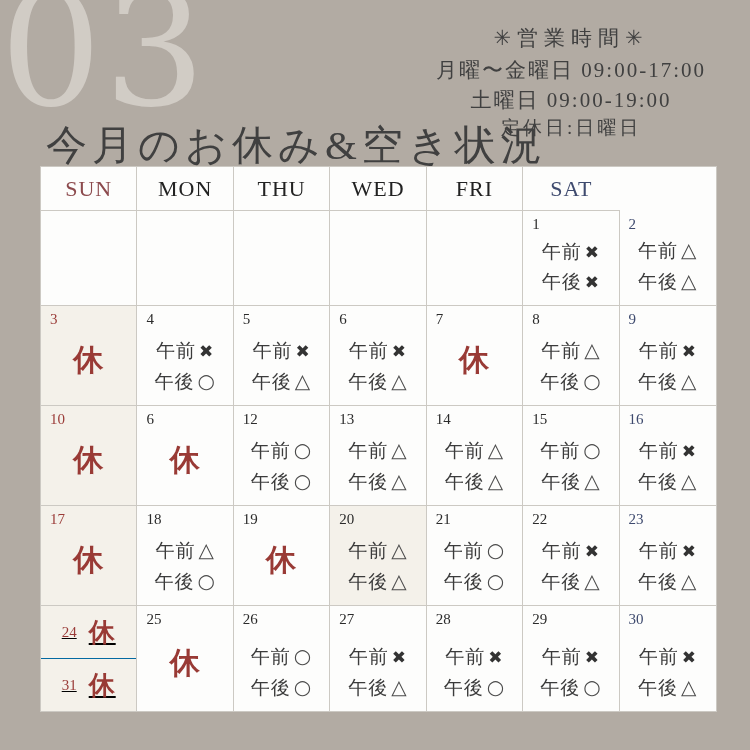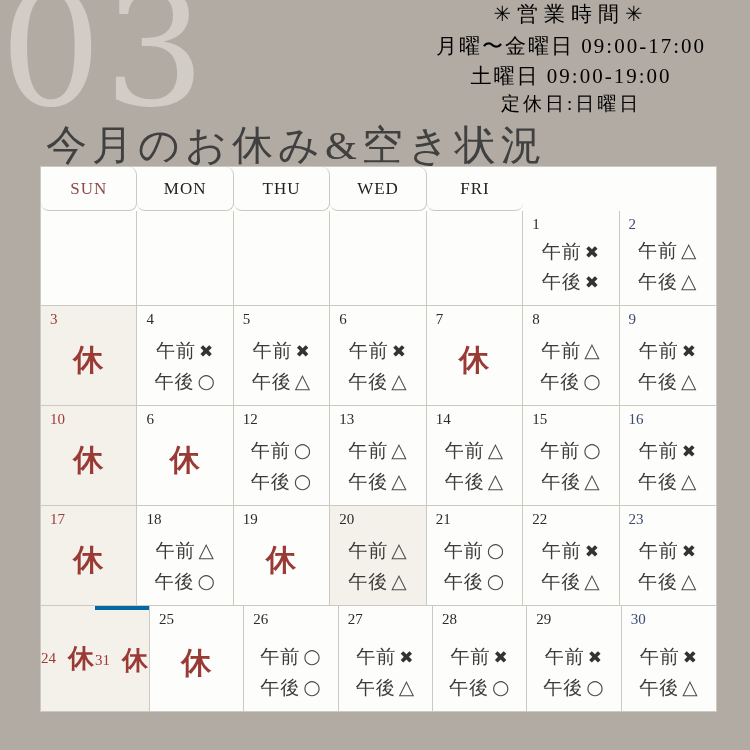--- a/index.html
+++ b/index.html
@@ -10,22 +10,22 @@
   }
   
   .month-number{
     position:absolute;left:0;top:-30px;
     font-size:160px;line-height:1;letter-spacing:2px;
     color:rgba(252,250,245,0.42);
     font-family:"DejaVu Serif","Liberation Serif",serif;
   }
   
   .hours{
-    position:absolute;top:0;right:44px;
-    text-align:center;color:#000000;
+    position:absolute;top:24px;right:44px;
+    text-align:center;color:#404040;
     font-size:21px;line-height:1.42;letter-spacing:2px;
   }
   .hours-title{letter-spacing:6px;margin-bottom:2px;}
   .hours-line3{font-size:19px;letter-spacing:3px;}
   
   .page-title{
     position:absolute;left:46px;top:118px;
     font-size:41px;letter-spacing:5px;color:#404040;
   }
   
@@ -34,21 +34,21 @@
     border:1px solid #ccc9c3;box-sizing:border-box;background:#fdfdfc;
   }
   .cal-row{display:grid;grid-template-columns:repeat(7,1fr);}
   .cal-header{height:44px;}
   .w0{height:95px;}
   .w1,.w2,.w3{height:100px;}
   .w4{height:105px;}
   .hcell{
     border-right:1px solid #ccc9c3;border-bottom:1px solid #ccc9c3;
     display:flex;align-items:center;justify-content:center;
-    font-size:17px;letter-spacing:1px;color:#222;background:#fdfdfc;border-radius:8px;
+    font-size:22px;letter-spacing:1px;color:#222;background:#fdfdfc;
   }
   .hcell:last-child{border-right:none;}
   .hcell.sun{color:#8c4a4d;}
   .hcell.sat{color:#3e4a6e;}
   .cell{
     position:relative;box-sizing:border-box;background:#fdfdfc;
     border-right:1px solid #ccc9c3;border-bottom:1px solid #ccc9c3;
   }
   .cell:last-child{border-right:none;}
   .w4 .cell{border-bottom:none;}
@@ -66,26 +66,26 @@
     position:absolute;left:0;right:0;top:50%;transform:translateY(-40%);
     text-align:center;
   }
   .lines{position:absolute;left:0;right:0;bottom:8px;}
   .line{text-align:center;font-size:19px;line-height:30px;color:#3b3b3b;letter-spacing:1px;}
   .sym{font-family:"DejaVu Sans","Liberation Sans",sans-serif;margin-left:3px;color:#4c4c4c;}
   .sym-x{font-weight:bold;font-size:17px;color:#333;}
   .sym-circle{font-size:20px;}
   .sym-tri{font-size:20px;}
   
-  .cell.split{display:flex;flex-direction:row;}
+  .cell.split{display:flex;flex-direction:column;text-decoration:underline;}
   .half{
     position:relative;flex:1;display:flex;align-items:center;justify-content:center;
     gap:12px;box-sizing:border-box;
   }
-  .half.second{border-top:4px solid #0369a1;}
+  .half.second{border-top:1px solid #0369a1;}
   .half .daynum{position:static;font-size:15px;}
   .half .closed{font-size:26px;}
 </style>
 </head>
 <body>
 
 <div class="month-number">03</div>
 
 <div class="hours">
   <div class="hours-title">✳営業時間✳</div>
@@ -96,20 +96,21 @@
 
 <div class="page-title">今月のお休み&amp;空き状況</div>
 
 <div class="calendar">
     <div class="cal-row cal-header">
       <div class="hcell sun">SUN</div>
       <div class="hcell mon">MON</div>
       <div class="hcell thu">THU</div>
       <div class="hcell wed">WED</div>
       <div class="hcell fri">FRI</div>
+      <div class="hcell sat">SAT</div>
     </div>
     <div class="cal-row week w0">
       <div class="cell col-sun"></div>
       <div class="cell col-mon"></div>
       <div class="cell col-tue"></div>
       <div class="cell col-wed"></div>
       <div class="cell col-thu"></div>
       <div class="cell col-fri">
         <span class="daynum">1</span>
         <div class="lines">

